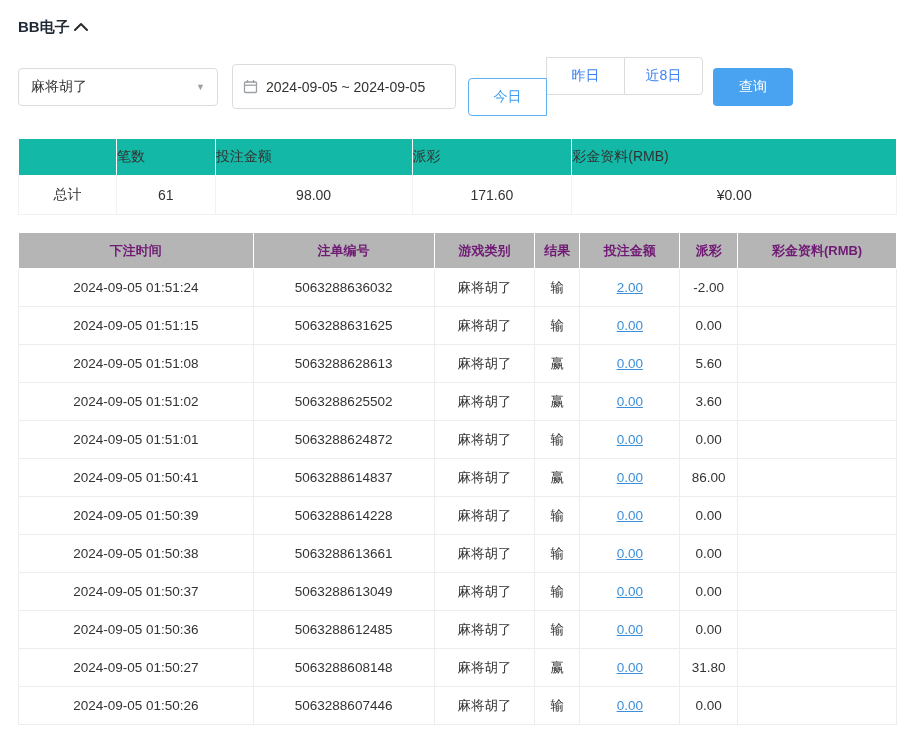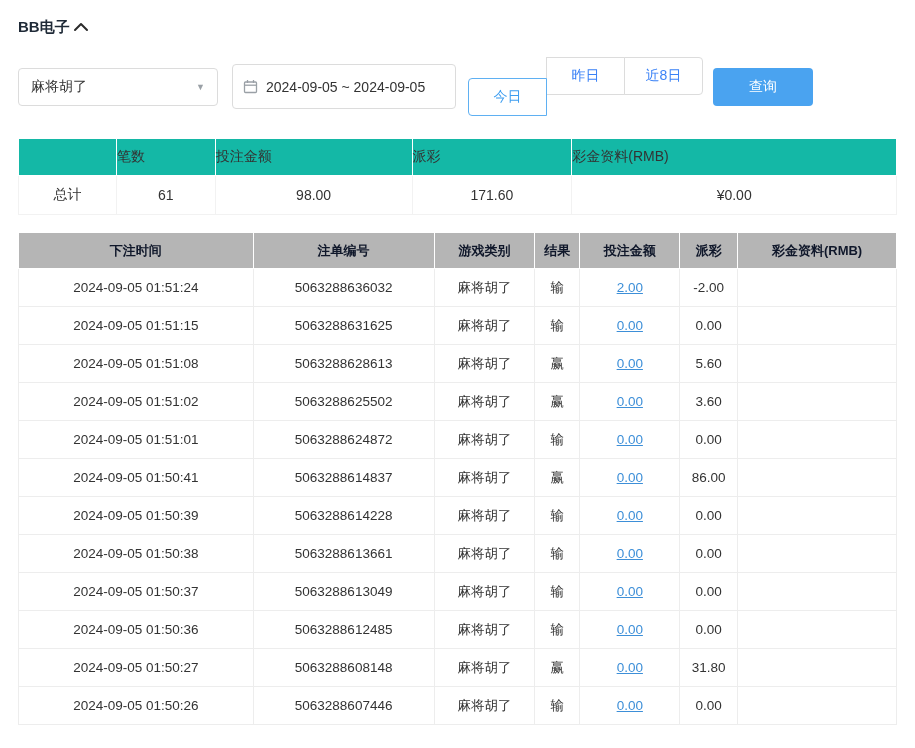--- a/index.html
+++ b/index.html
@@ -38,39 +38,39 @@
   }
   .btn-group { margin-left:12px; display:flex; }
   .qbtn {
     width:79px; height:38px; background:#fff; border:1px solid #dcdcdc;
     color:#3b82f6; font-size:14px; cursor:pointer; margin-left:-1px;
   }
   .qbtn:first-child { margin-left:0; border-radius:4px 0 0 4px; }
   .qbtn:last-child { border-radius:0 4px 4px 0; }
   .qbtn.active { border-color:#5fb0f2; color:#3d9df0; position:relative; z-index:1;margin-top:21px; }
   .query-btn {
-    margin-left:10px; width:100px; height:38px; border:none; border-radius:4px;
+    margin-left:10px; width:80px; height:38px; border:none; border-radius:4px;
     background:#4aa3f0; color:#fff; font-size:14px; cursor:pointer;
   }
 
   
   table { border-collapse:collapse; width:100%; }
   .summary { margin-top:22px; font-size:14px; }
   .summary th {
     background:#14b8a6; height:37px; font-weight:normal; text-align:left;
     color:#333; border:1px solid #fff;
   }
   .summary td {
     height:39px; text-align:center; background:#fff; border:1px solid #f2f2f2;
   }
 
   
   .records { margin-top:17px; font-size:13px; }
   .records th {
-    background:#b5b5b5; color:#0f172a; height:36px; font-weight:bold;
+    background:#b5b5b5; color:#701a75; height:36px; font-weight:bold;
     text-align:center; border:1px solid #fff; font-size:13px;
   }
   .records td {
     height:38px; text-align:center; border:1px solid #ededed; font-size:13.5px; color:#333;
   }
   .link { color:#3d8fd8; text-decoration:underline; cursor:pointer; }
   .neg { color:#e34d4d; }
 
   .icon-svg { display:block; }
 </style>

